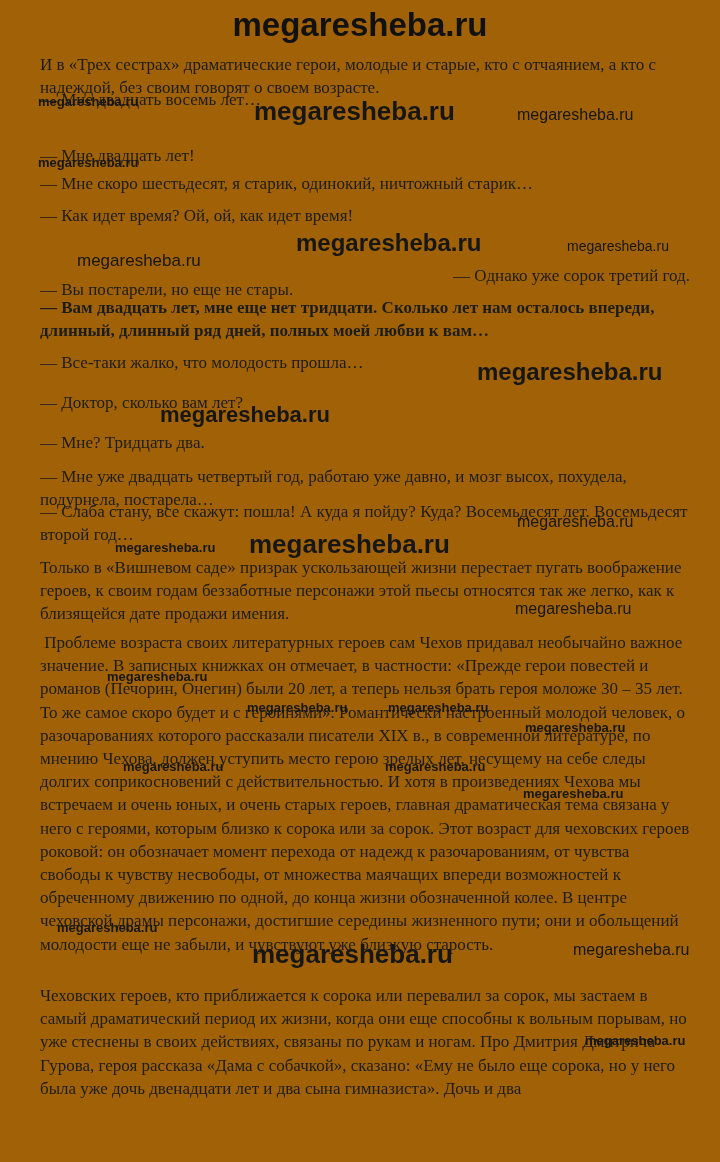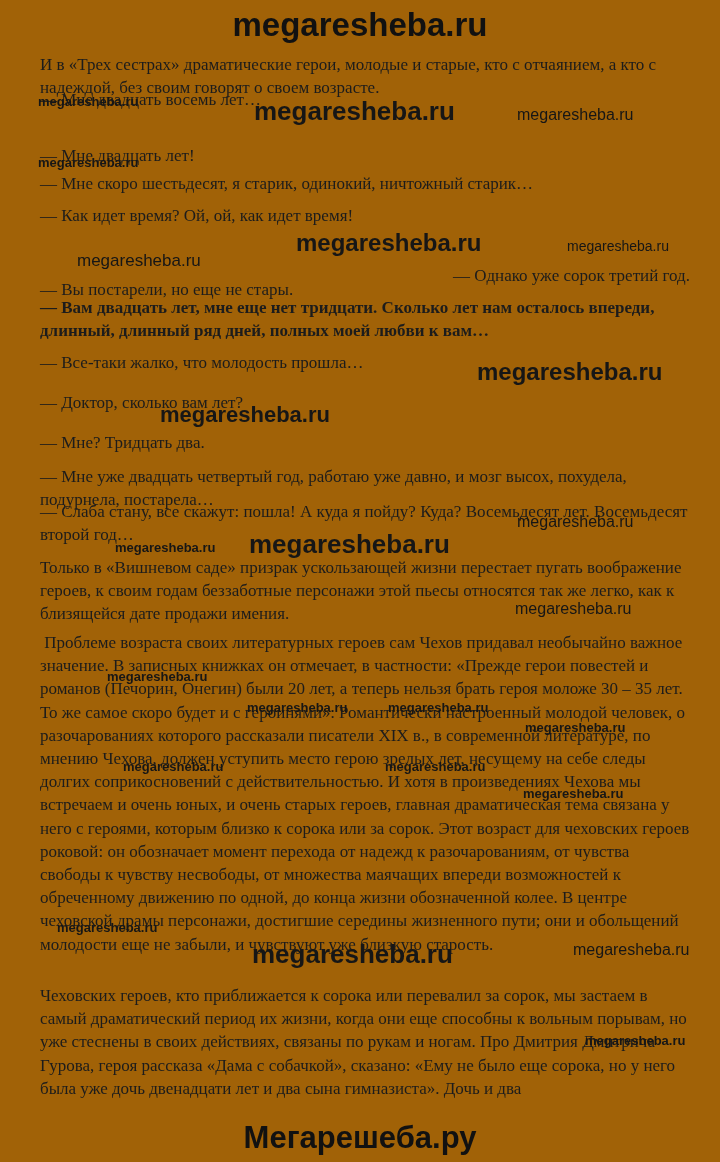--- a/index.html
+++ b/index.html
@@ -89,15 +89,14 @@
       <span class="wm wm-bold" style="left: 525px; top: 721px; font-size: 13px;">megaresheba.ru</span>
       <span class="wm wm-bold" style="left: 123px; top: 760px; font-size: 13px;">megaresheba.ru</span>
       <span class="wm wm-bold" style="left: 385px; top: 760px; font-size: 13px;">megaresheba.ru</span>
       <span class="wm wm-bold" style="left: 523px; top: 787px; font-size: 13px;">megaresheba.ru</span>
       <span class="wm wm-bold" style="left: 57px; top: 921px; font-size: 13px;">megaresheba.ru</span>
       <span class="wm wm-bold" style="left: 252px; top: 941px; font-size: 26px;">megaresheba.ru</span>
       <span class="wm" style="left: 573px; top: 942px; font-size: 16px;">megaresheba.ru</span>
       <span class="wm wm-bold" style="left: 585px; top: 1034px; font-size: 13px;">megaresheba.ru</span>
     </div>
 
-  <div id="footer-banner" class="site-banner">Мегарешеба.ру</div>
 
 </div>
 
 </body></html>

